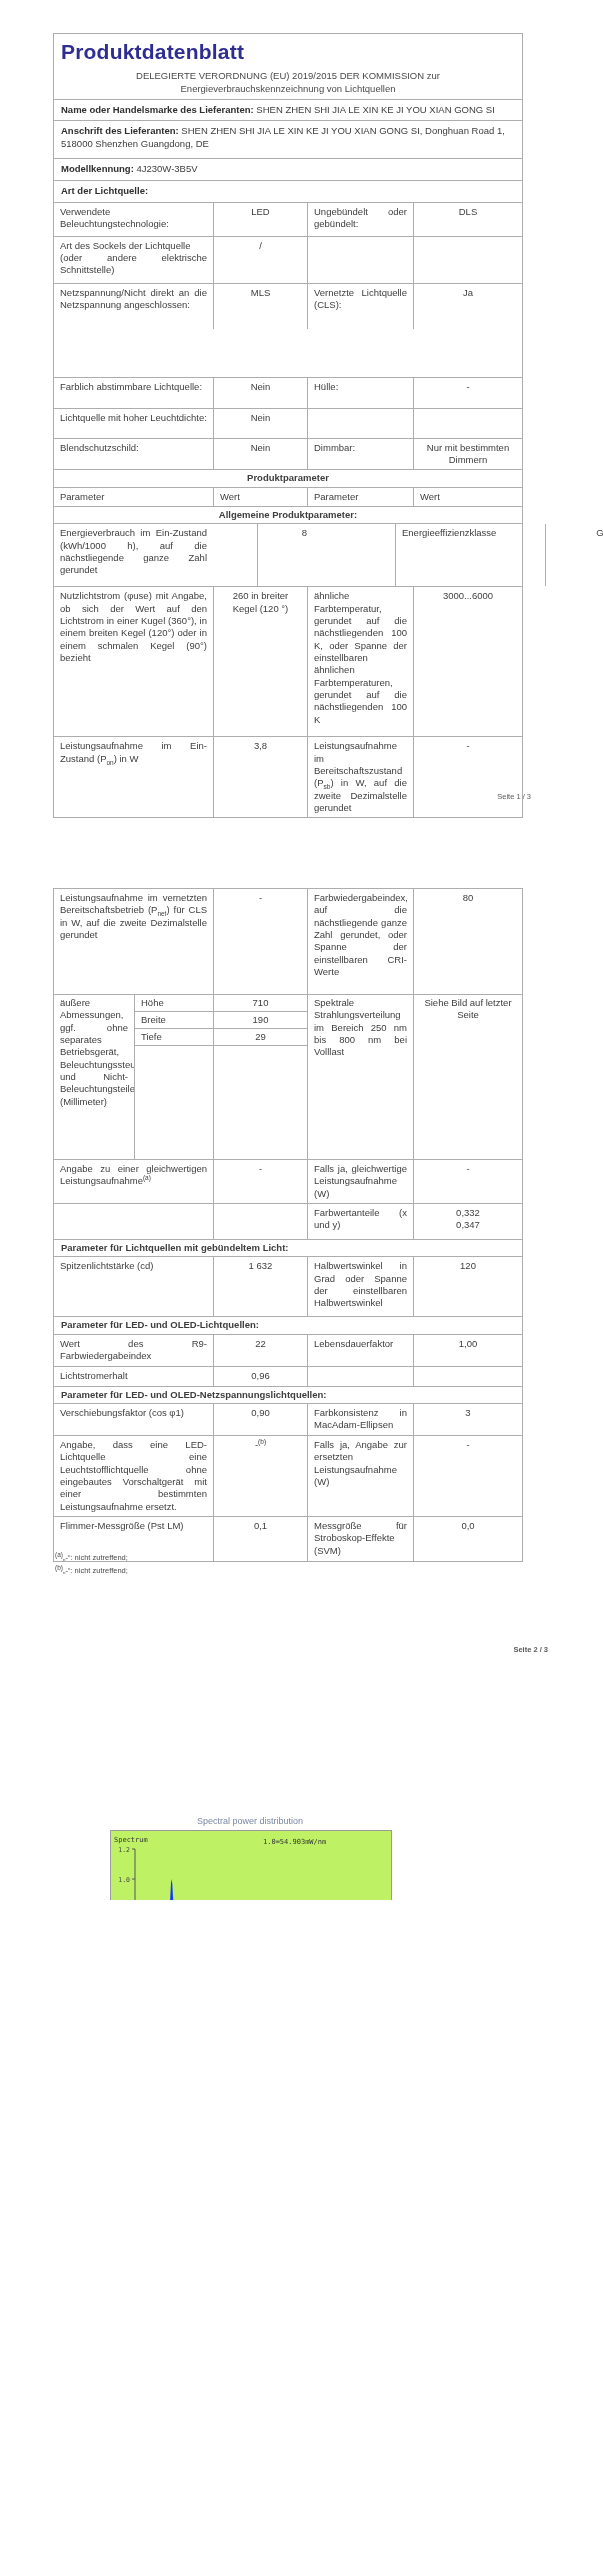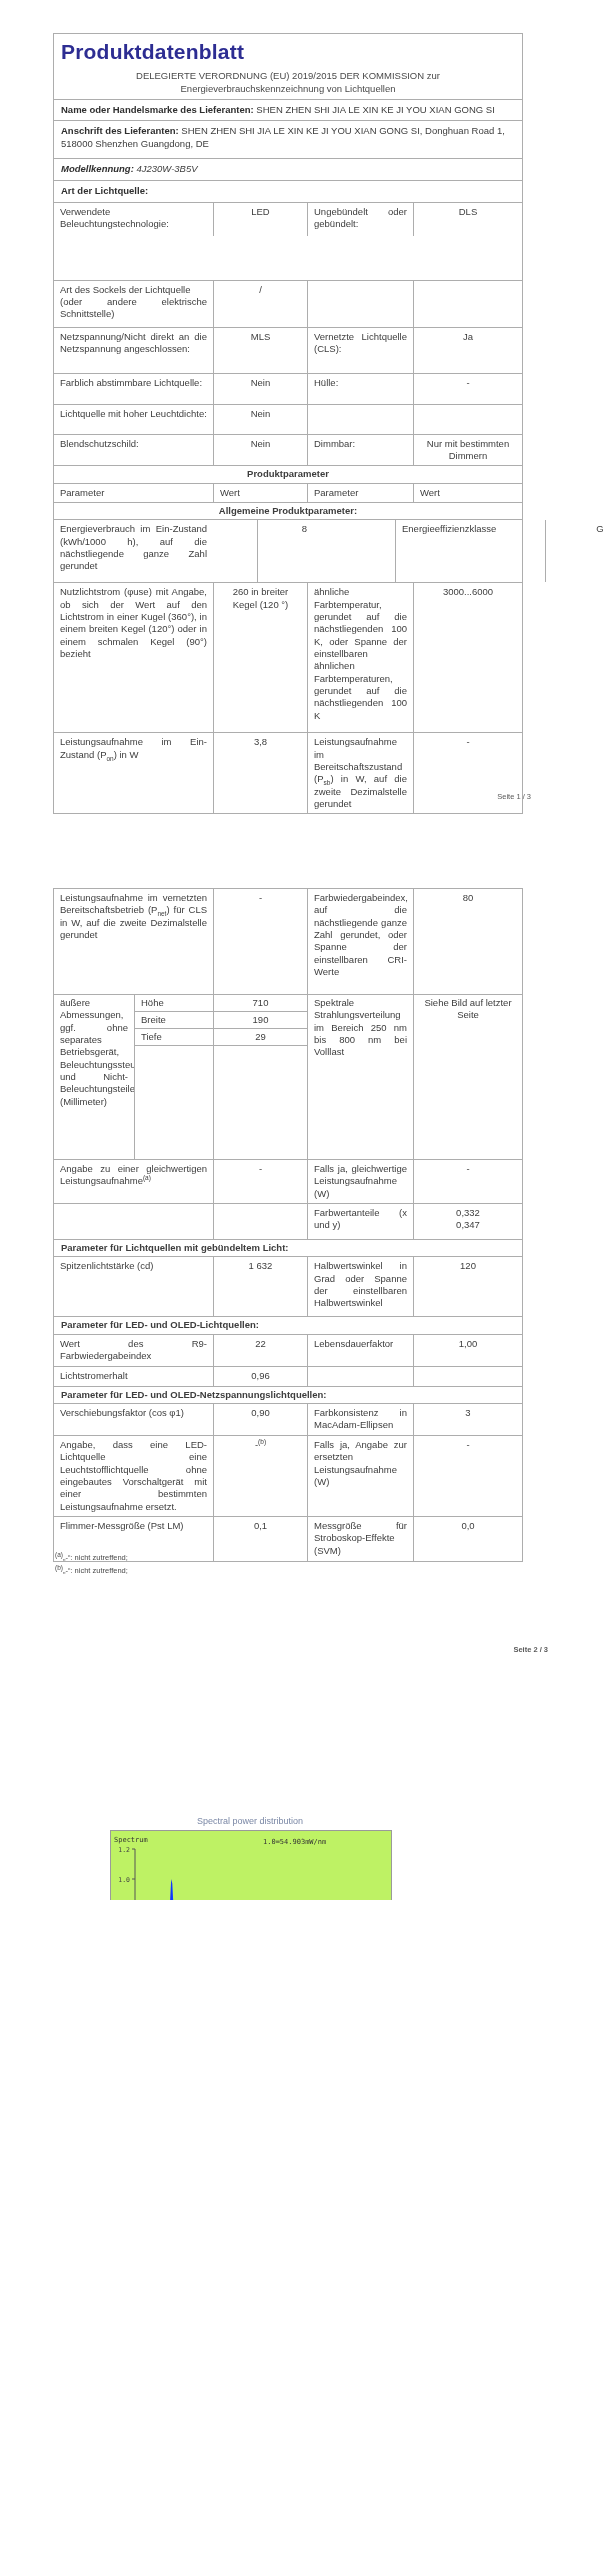--- a/index.html
+++ b/index.html
@@ -82,52 +82,52 @@
     <div class="block kv" style="min-height:21px;">
       <b>Name oder Handelsmarke des Lieferanten:</b>
       <span>SHEN ZHEN SHI JIA LE XIN KE JI YOU XIAN GONG SI</span>
     </div>
 
     <div class="block kv" style="min-height:38px;">
       <b>Anschrift des Lieferanten:</b>
       <span>SHEN ZHEN SHI JIA LE XIN KE JI YOU XIAN GONG SI, Donghuan Road 1, 518000 Shenzhen Guangdong, DE</span>
     </div>
 
-    <div class="block kv" style="min-height:18px;font-style:italic;">
+    <div class="block kv" style="min-height:18px;">
       <b>Modellkennung:</b>
       <span>4J230W-3B5V</span>
     </div>
 
     <div class="block kv" style="min-height:22px;">
       <b>Art der Lichtquelle:</b>
     </div>
 
     <div class="tr" style="min-height:34px;">
       <div class="td lab">Verwendete Beleuchtungstechnologie:</div>
       <div class="td val">LED</div>
       <div class="td lab">Ungebündelt oder gebündelt:</div>
       <div class="td val">DLS</div>
     </div>
 
-    <div class="tr" style="min-height:47px;margin-top:44px;">
+    <div class="tr" style="min-height:47px;">
       <div class="td lab pre">Art des Sockels der Lichtquelle
 (oder andere elektrische Schnittstelle)</div>
       <div class="td val">/</div>
       <div class="td lab"></div>
       <div class="td val"></div>
     </div>
 
     <div class="tr" style="min-height:46px;">
       <div class="td lab">Netzspannung/Nicht direkt an die Netzspannung angeschlossen:</div>
       <div class="td val">MLS</div>
       <div class="td lab">Vernetzte Lichtquelle (CLS):</div>
       <div class="td val">Ja</div>
     </div>
 
-    <div class="tr" style="min-height:31px;">
+    <div class="tr" style="min-height:31px;margin-top:48px;">
       <div class="td lab">Farblich abstimmbare Lichtquelle:</div>
       <div class="td val">Nein</div>
       <div class="td lab">Hülle:</div>
       <div class="td val">-</div>
     </div>
 
     <div class="tr" style="min-height:30px;">
       <div class="td lab">Lichtquelle mit hoher Leuchtdichte:</div>
       <div class="td val">Nein</div>
       <div class="td lab"></div>

